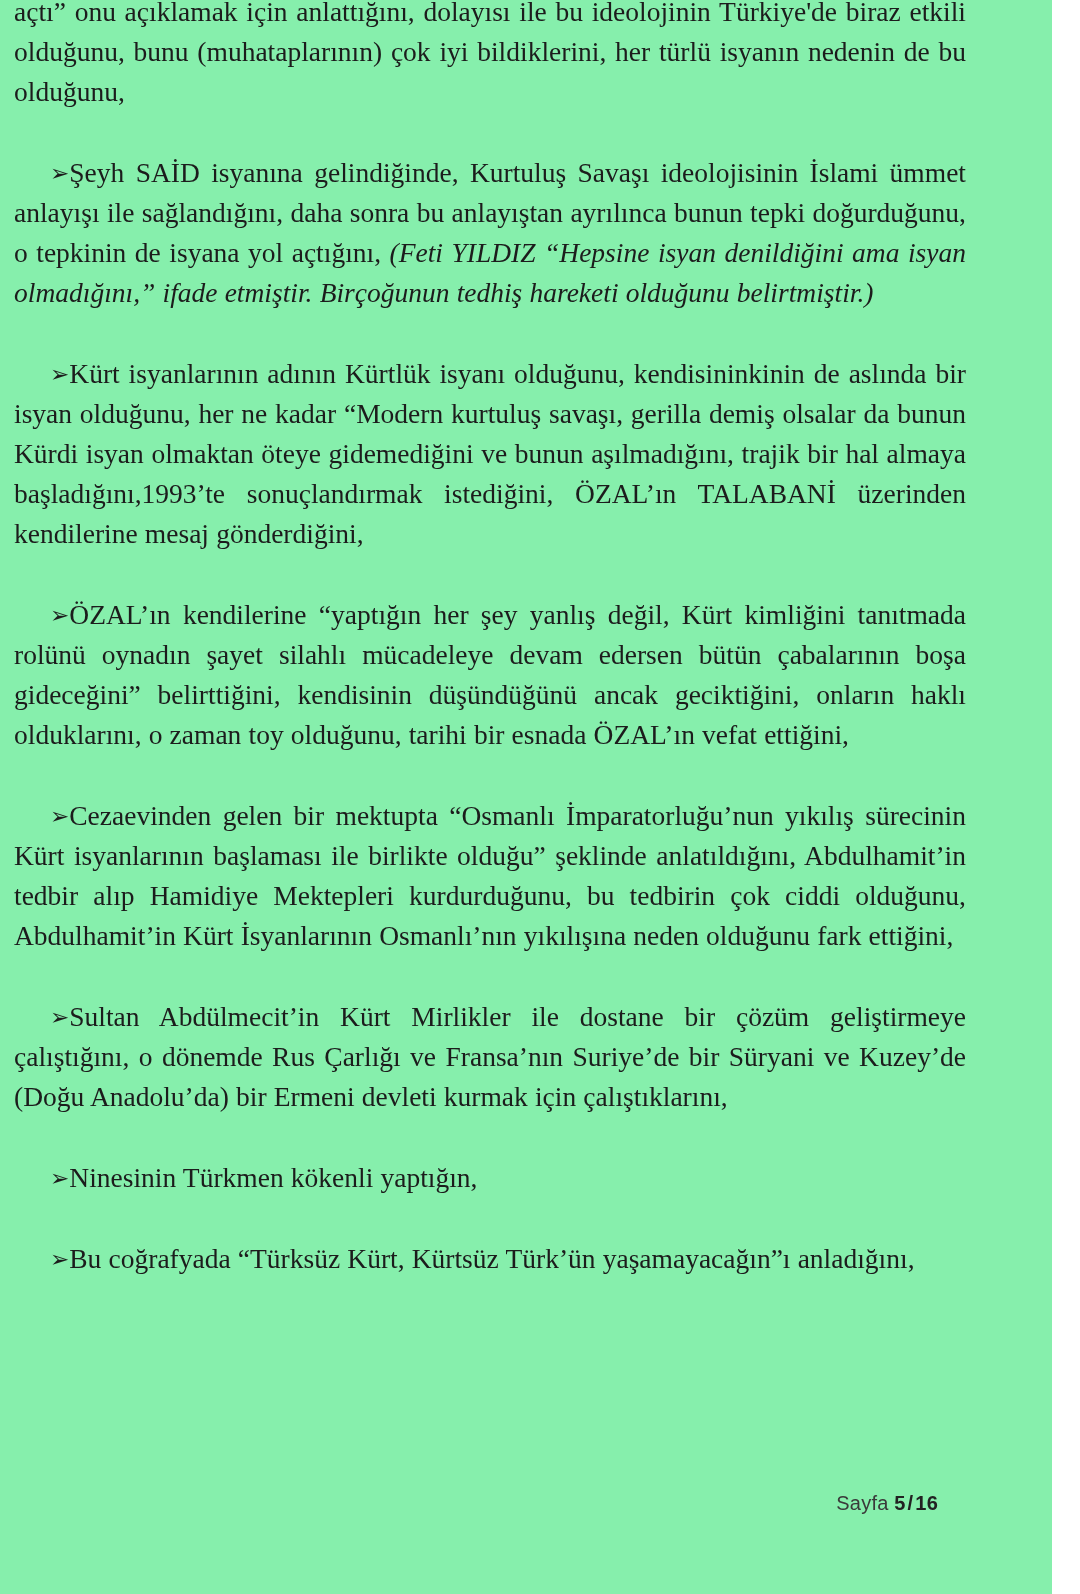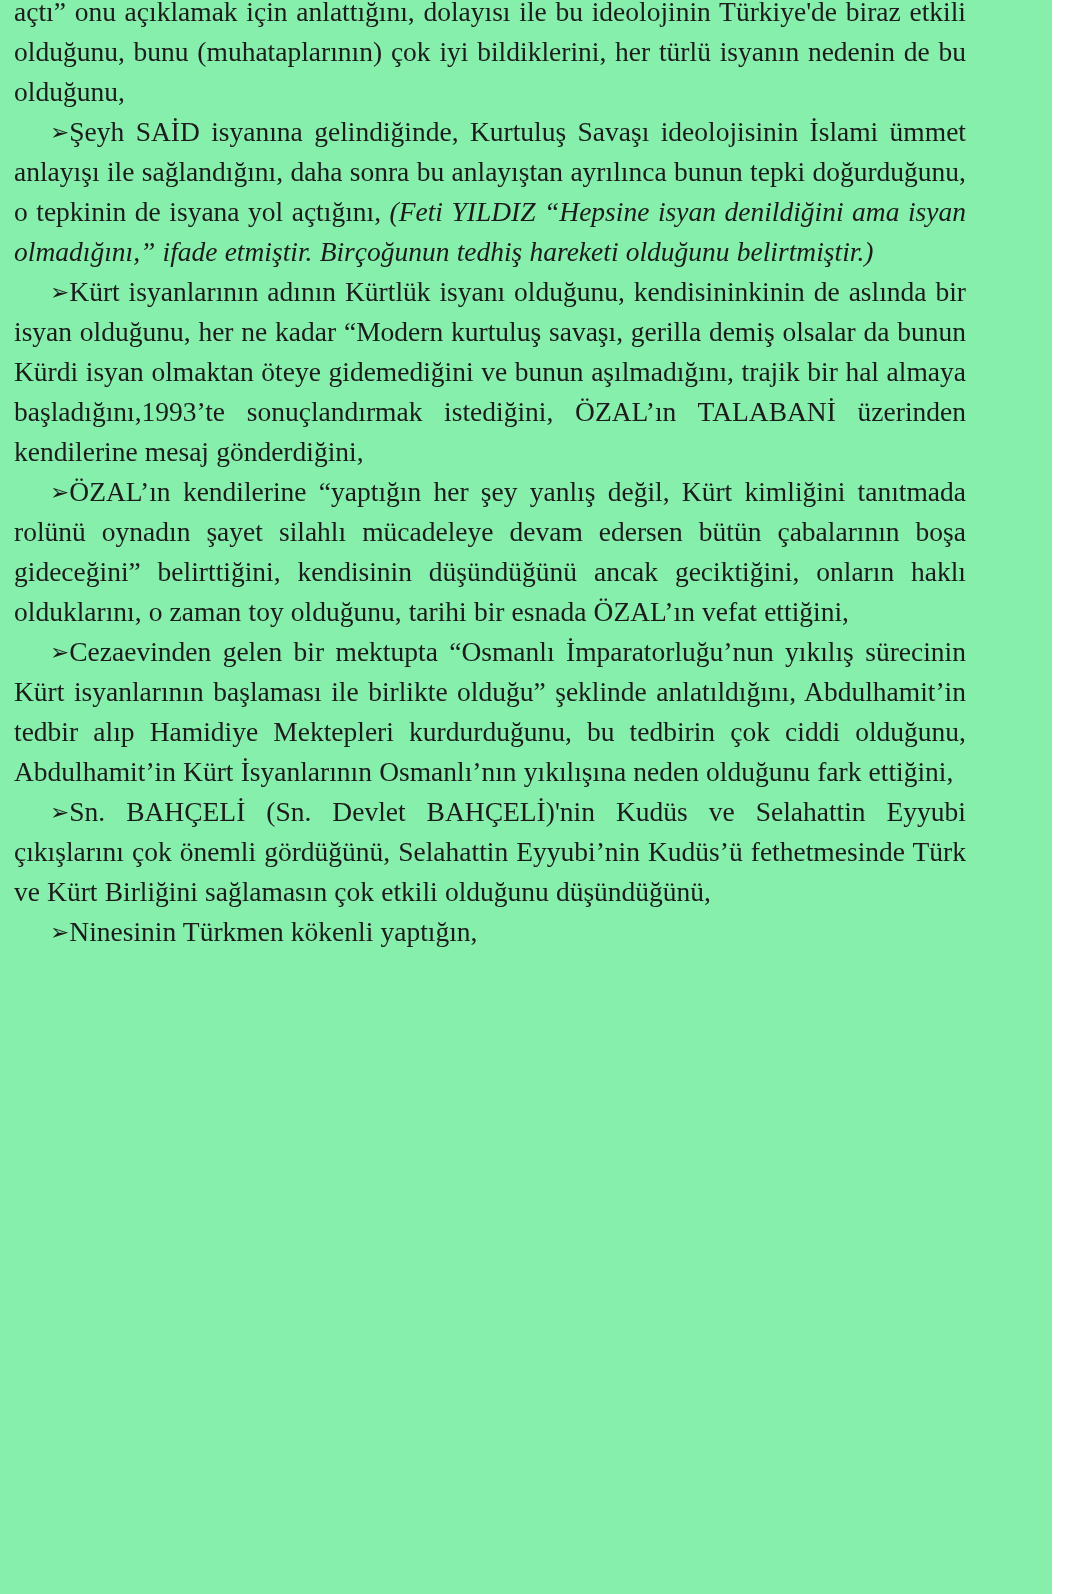--- a/index.html
+++ b/index.html
@@ -41,20 +41,21 @@
   }
 
   
   p.para.continued {
     text-indent: 0;
   }
 
   
   p.para.bullet {
     text-indent: 36px;
+    margin-top: 41px;
   }
 
   .bullet-glyph {
     font-family: "DejaVu Sans", sans-serif;
     font-size: 23px;
     line-height: 0;
     position: relative;
     top: -1px;
     letter-spacing: 0;
   }
@@ -98,24 +99,26 @@
 
     <p class="para bullet"><span class="bullet-glyph">➢</span><span>Şeyh SAİD isyanına gelindiğinde, Kurtuluş Savaşı ideolojisinin İslami ümmet anlayışı ile sağlandığını, daha sonra bu anlayıştan ayrılınca bunun tepki doğurduğunu, o tepkinin de isyana yol açtığını, </span><span class="ital">(Feti YILDIZ “Hepsine isyan denildiğini ama isyan olmadığını,” ifade etmiştir. Birçoğunun tedhiş hareketi olduğunu belirtmiştir.)</span></p>
 
     <p class="para bullet"><span class="bullet-glyph">➢</span><span>Kürt isyanlarının adının Kürtlük isyanı olduğunu, kendisininkinin de aslında bir isyan olduğunu, her ne kadar “Modern kurtuluş savaşı, gerilla demiş olsalar da bunun Kürdi isyan olmaktan öteye gidemediğini ve bunun aşılmadığını, trajik bir hal almaya başladığını,1993’te sonuçlandırmak istediğini, ÖZAL’ın TALABANİ üzerinden kendilerine mesaj gönderdiğini,</span></p>
 
     <p class="para bullet"><span class="bullet-glyph">➢</span><span>ÖZAL’ın kendilerine “yaptığın her şey yanlış değil, Kürt kimliğini tanıtmada rolünü oynadın şayet silahlı mücadeleye devam edersen bütün çabalarının boşa gideceğini” belirttiğini, kendisinin düşündüğünü ancak geciktiğini, onların haklı olduklarını, o zaman toy olduğunu, tarihi bir esnada ÖZAL’ın vefat ettiğini,</span></p>
 
 
     <p class="para bullet"><span class="bullet-glyph">➢</span><span>Cezaevinden gelen bir mektupta “Osmanlı İmparatorluğu’nun yıkılış sürecinin Kürt isyanlarının başlaması ile birlikte olduğu” şeklinde anlatıldığını, Abdulhamit’in tedbir alıp Hamidiye Mektepleri kurdurduğunu, bu tedbirin çok ciddi olduğunu, Abdulhamit’in Kürt İsyanlarının Osmanlı’nın yıkılışına neden olduğunu fark ettiğini,</span></p>
 
+    <p class="para bullet"><span class="bullet-glyph">➢</span><span>Sultan Abdülmecit’in Kürt Mirlikler ile dostane bir çözüm geliştirmeye çalıştığını, o dönemde Rus Çarlığı ve Fransa’nın Suriye’de bir Süryani ve Kuzey’de (Doğu Anadolu’da) bir Ermeni devleti kurmak için çalıştıklarını,</span></p>
 
-    <p class="para bullet"><span class="bullet-glyph">➢</span><span>Sn. BAHÇELİ (Sn. Devlet BAHÇELİ)'nin Kudüs ve Selahattin Eyyubi çıkışlarını çok önemli gördüğünü, Selahattin Eyyubi’nin Kudüs’ü fethetmesinde Türk ve Kürt Birliğini sağlamasın çok etkili olduğunu düşündüğünü,</span></p>
 
     <p class="para bullet"><span class="bullet-glyph">➢</span><span>Ninesinin Türkmen kökenli yaptığın,</span></p>
 
 
+    <p class="para bullet"><span class="bullet-glyph">➢</span><span>Bu coğrafyada “Türksüz Kürt, Kürtsüz Türk’ün yaşamayacağın”ı anladığını,</span></p>
 
 
   </div>
 
+  <div class="footer"><span>Sayfa</span> <span class="num">5</span><span class="sep">/</span><span class="num">16</span></div>
 
 </div>
 
 </body></html>

